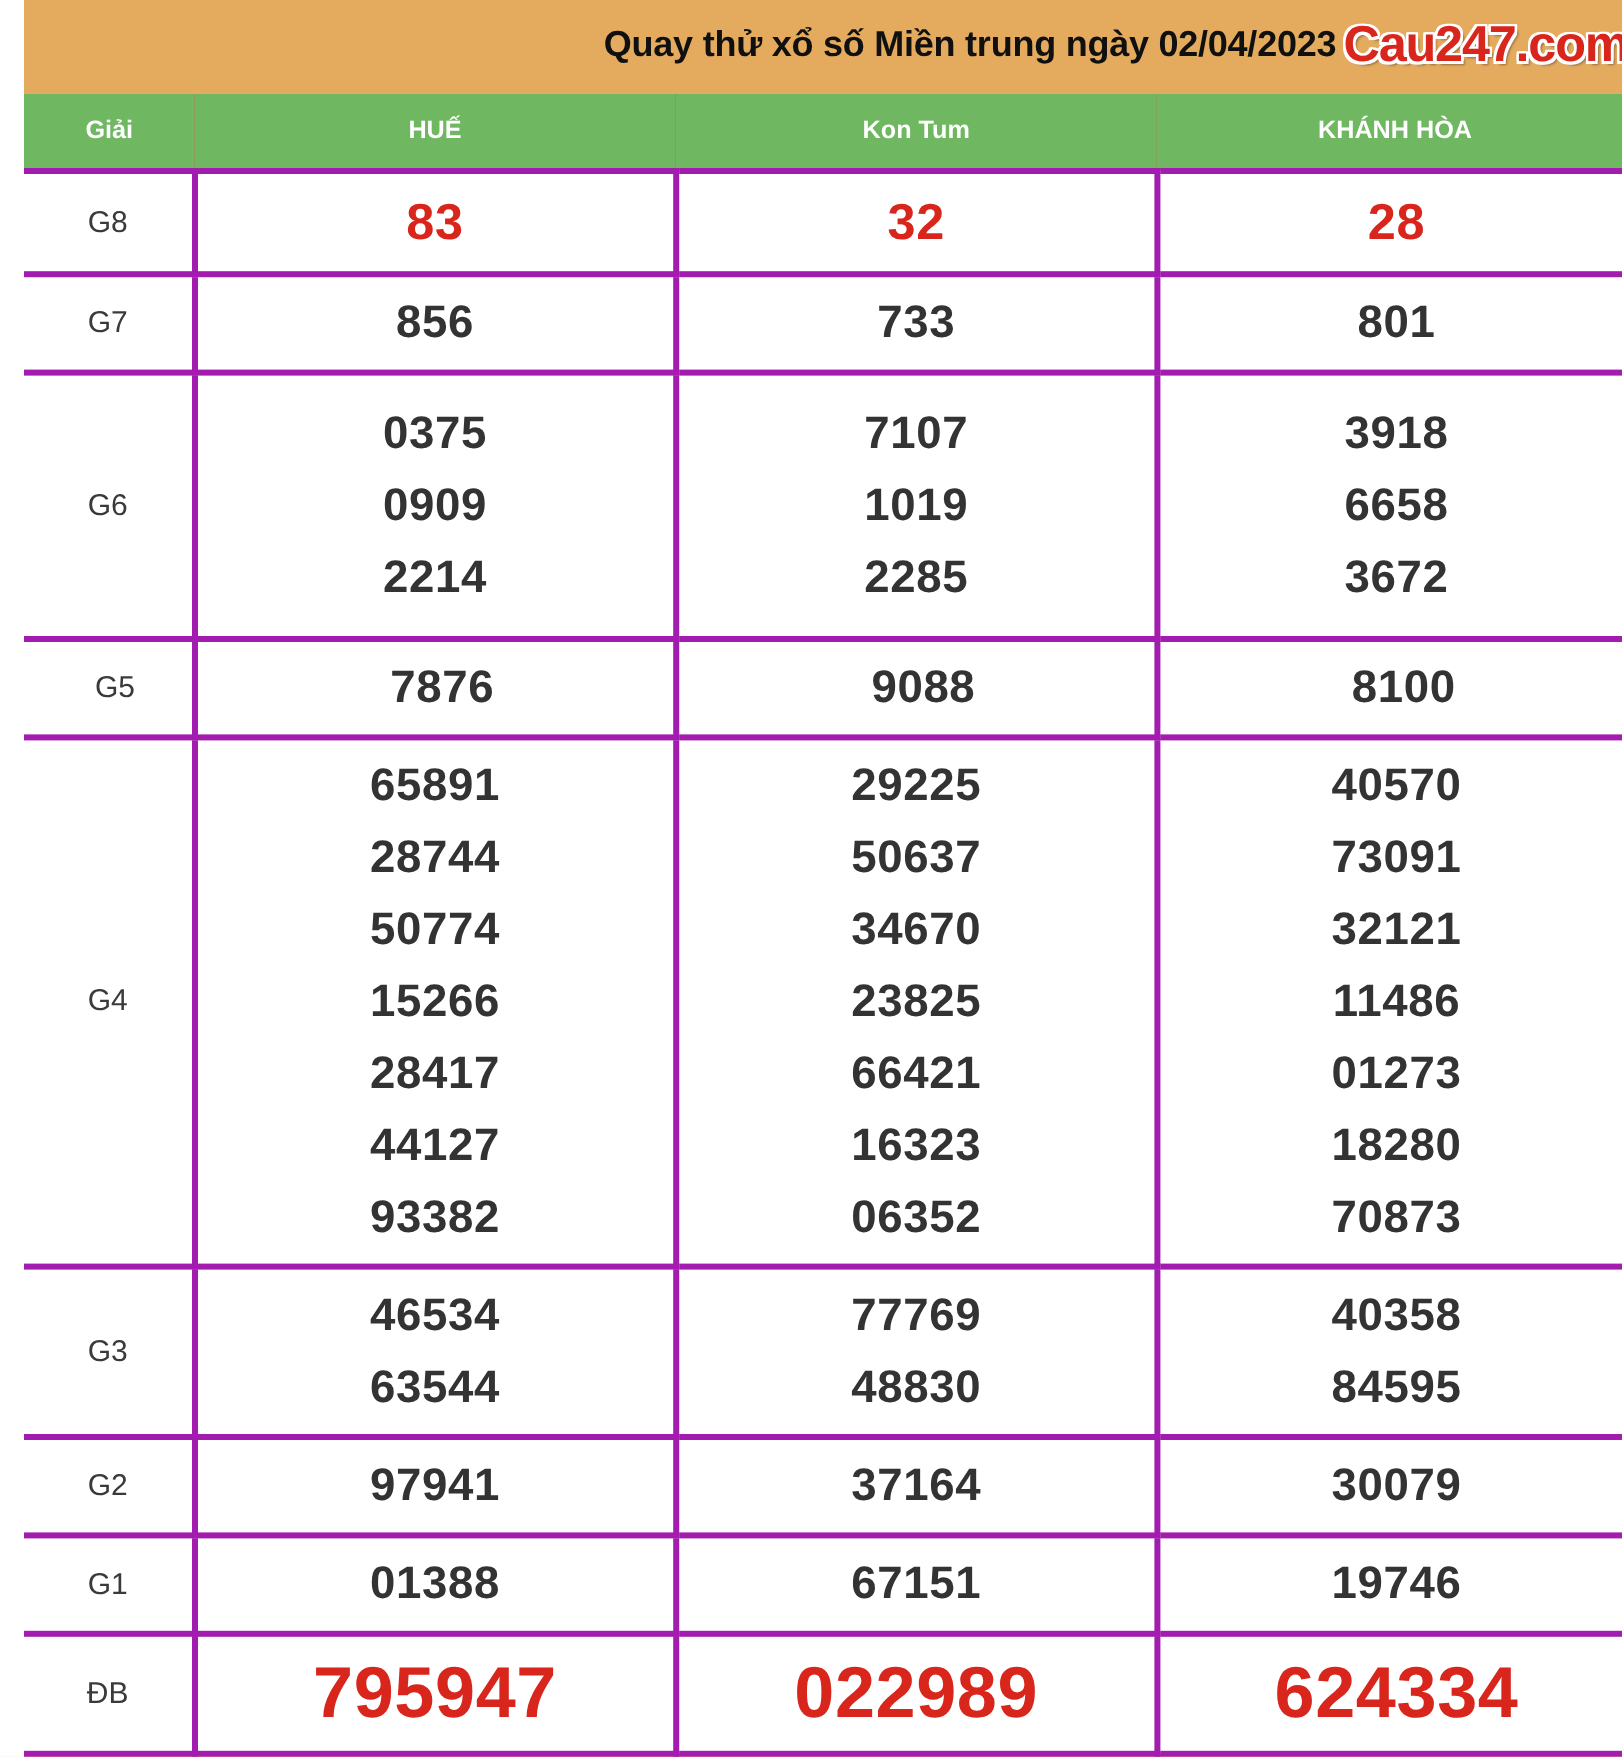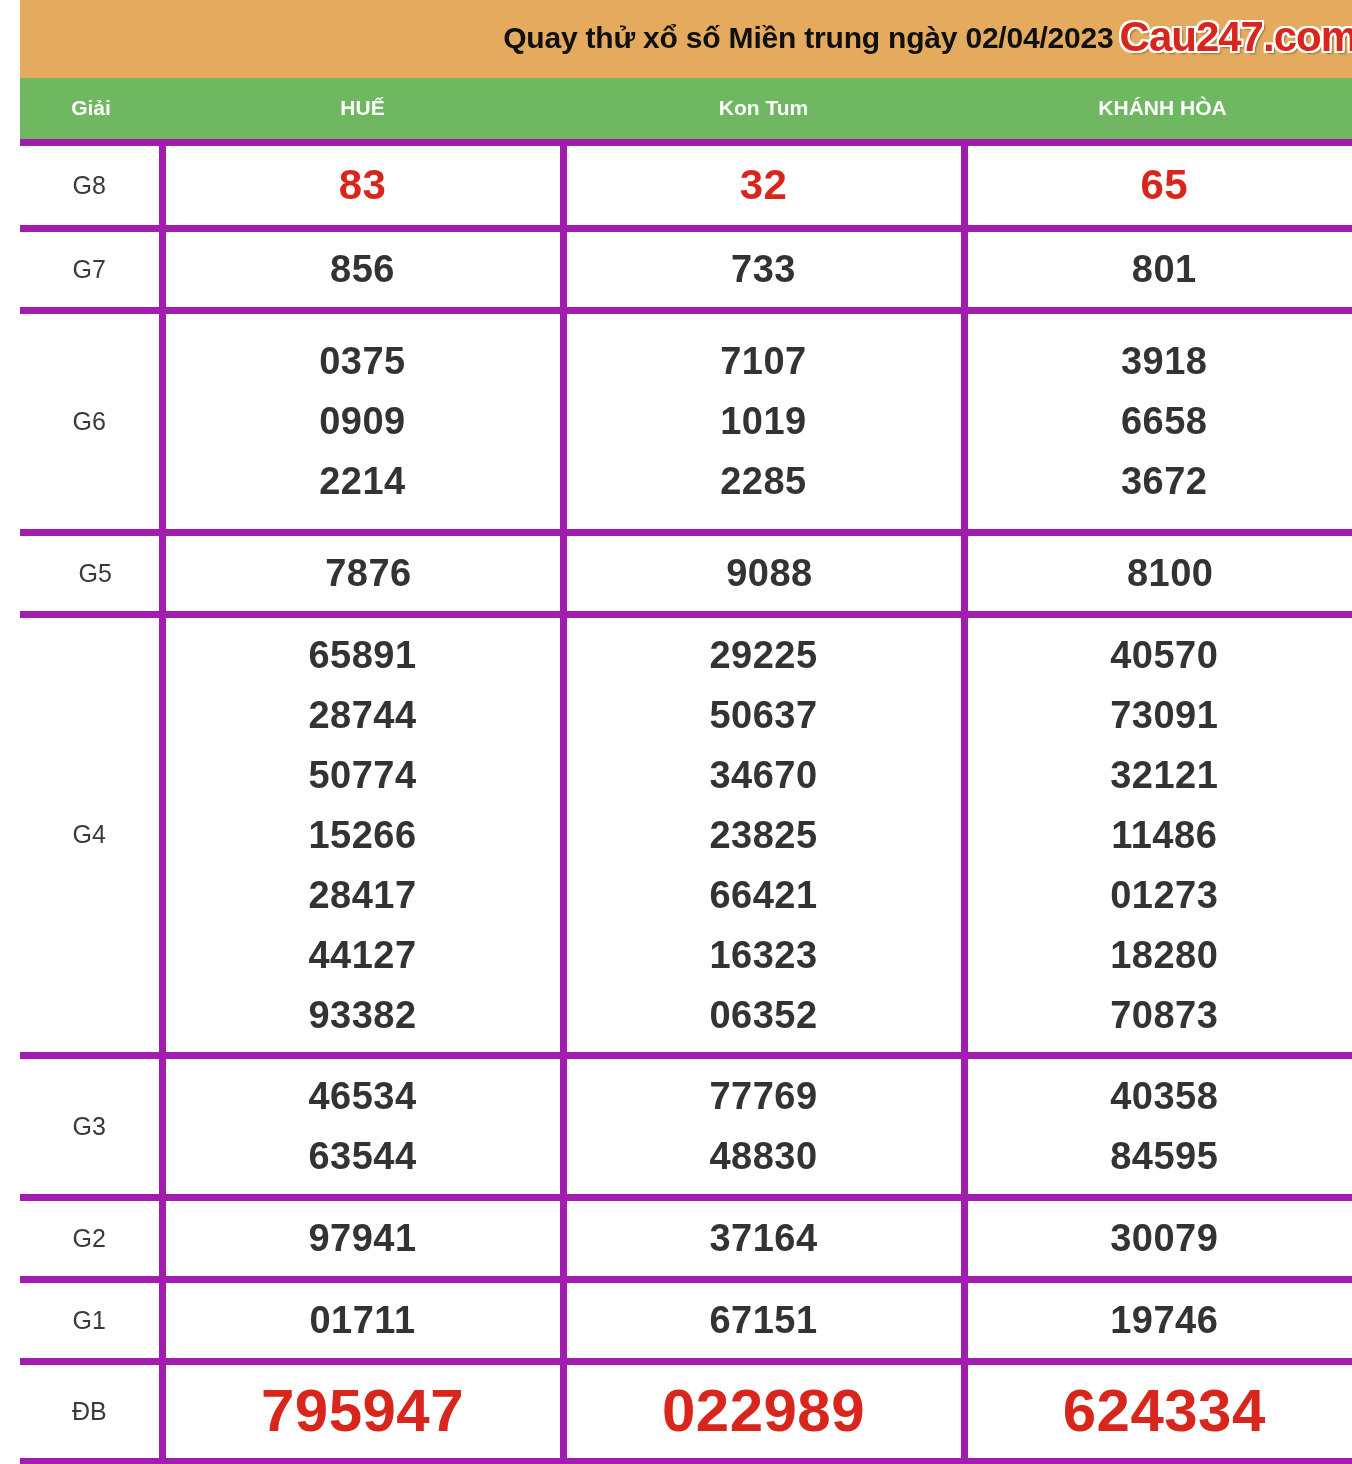--- a/index.html
+++ b/index.html
@@ -90,21 +90,21 @@
     font-size: 21px;
     font-weight: bold;
     height: 64px;
     padding: 0;
     text-align: center;
     border: none;
     vertical-align: middle;
   }
 
   tbody td {
-    border: 7px solid #a21caf;
+    border: 5px solid #a21caf;
     padding: 0;
     text-align: center;
     vertical-align: middle;
     color: #333333;
     background: #ffffff;
   }
   tbody tr td:first-child {
     border-left: none;
   }
   tbody tr td:last-child {
@@ -187,21 +187,21 @@
               <span class="n">83</span>
             </div>
           </td>
           <td>
             <div class="nums">
               <span class="n">32</span>
             </div>
           </td>
           <td>
             <div class="nums">
-              <span class="n">65</span>
+              <span class="n">28</span>
             </div>
           </td>
         </tr>
         <tr class="row-g7">
           <td><span class="prize-label">G7</span></td>
           <td>
             <div class="nums">
               <span class="n">856</span>
             </div>
           </td>
@@ -330,21 +330,21 @@
           <td>
             <div class="nums">
               <span class="n">30079</span>
             </div>
           </td>
         </tr>
         <tr class="row-g1">
           <td><span class="prize-label">G1</span></td>
           <td>
             <div class="nums">
-              <span class="n">01711</span>
+              <span class="n">01388</span>
             </div>
           </td>
           <td>
             <div class="nums">
               <span class="n">67151</span>
             </div>
           </td>
           <td>
             <div class="nums">
               <span class="n">19746</span>

